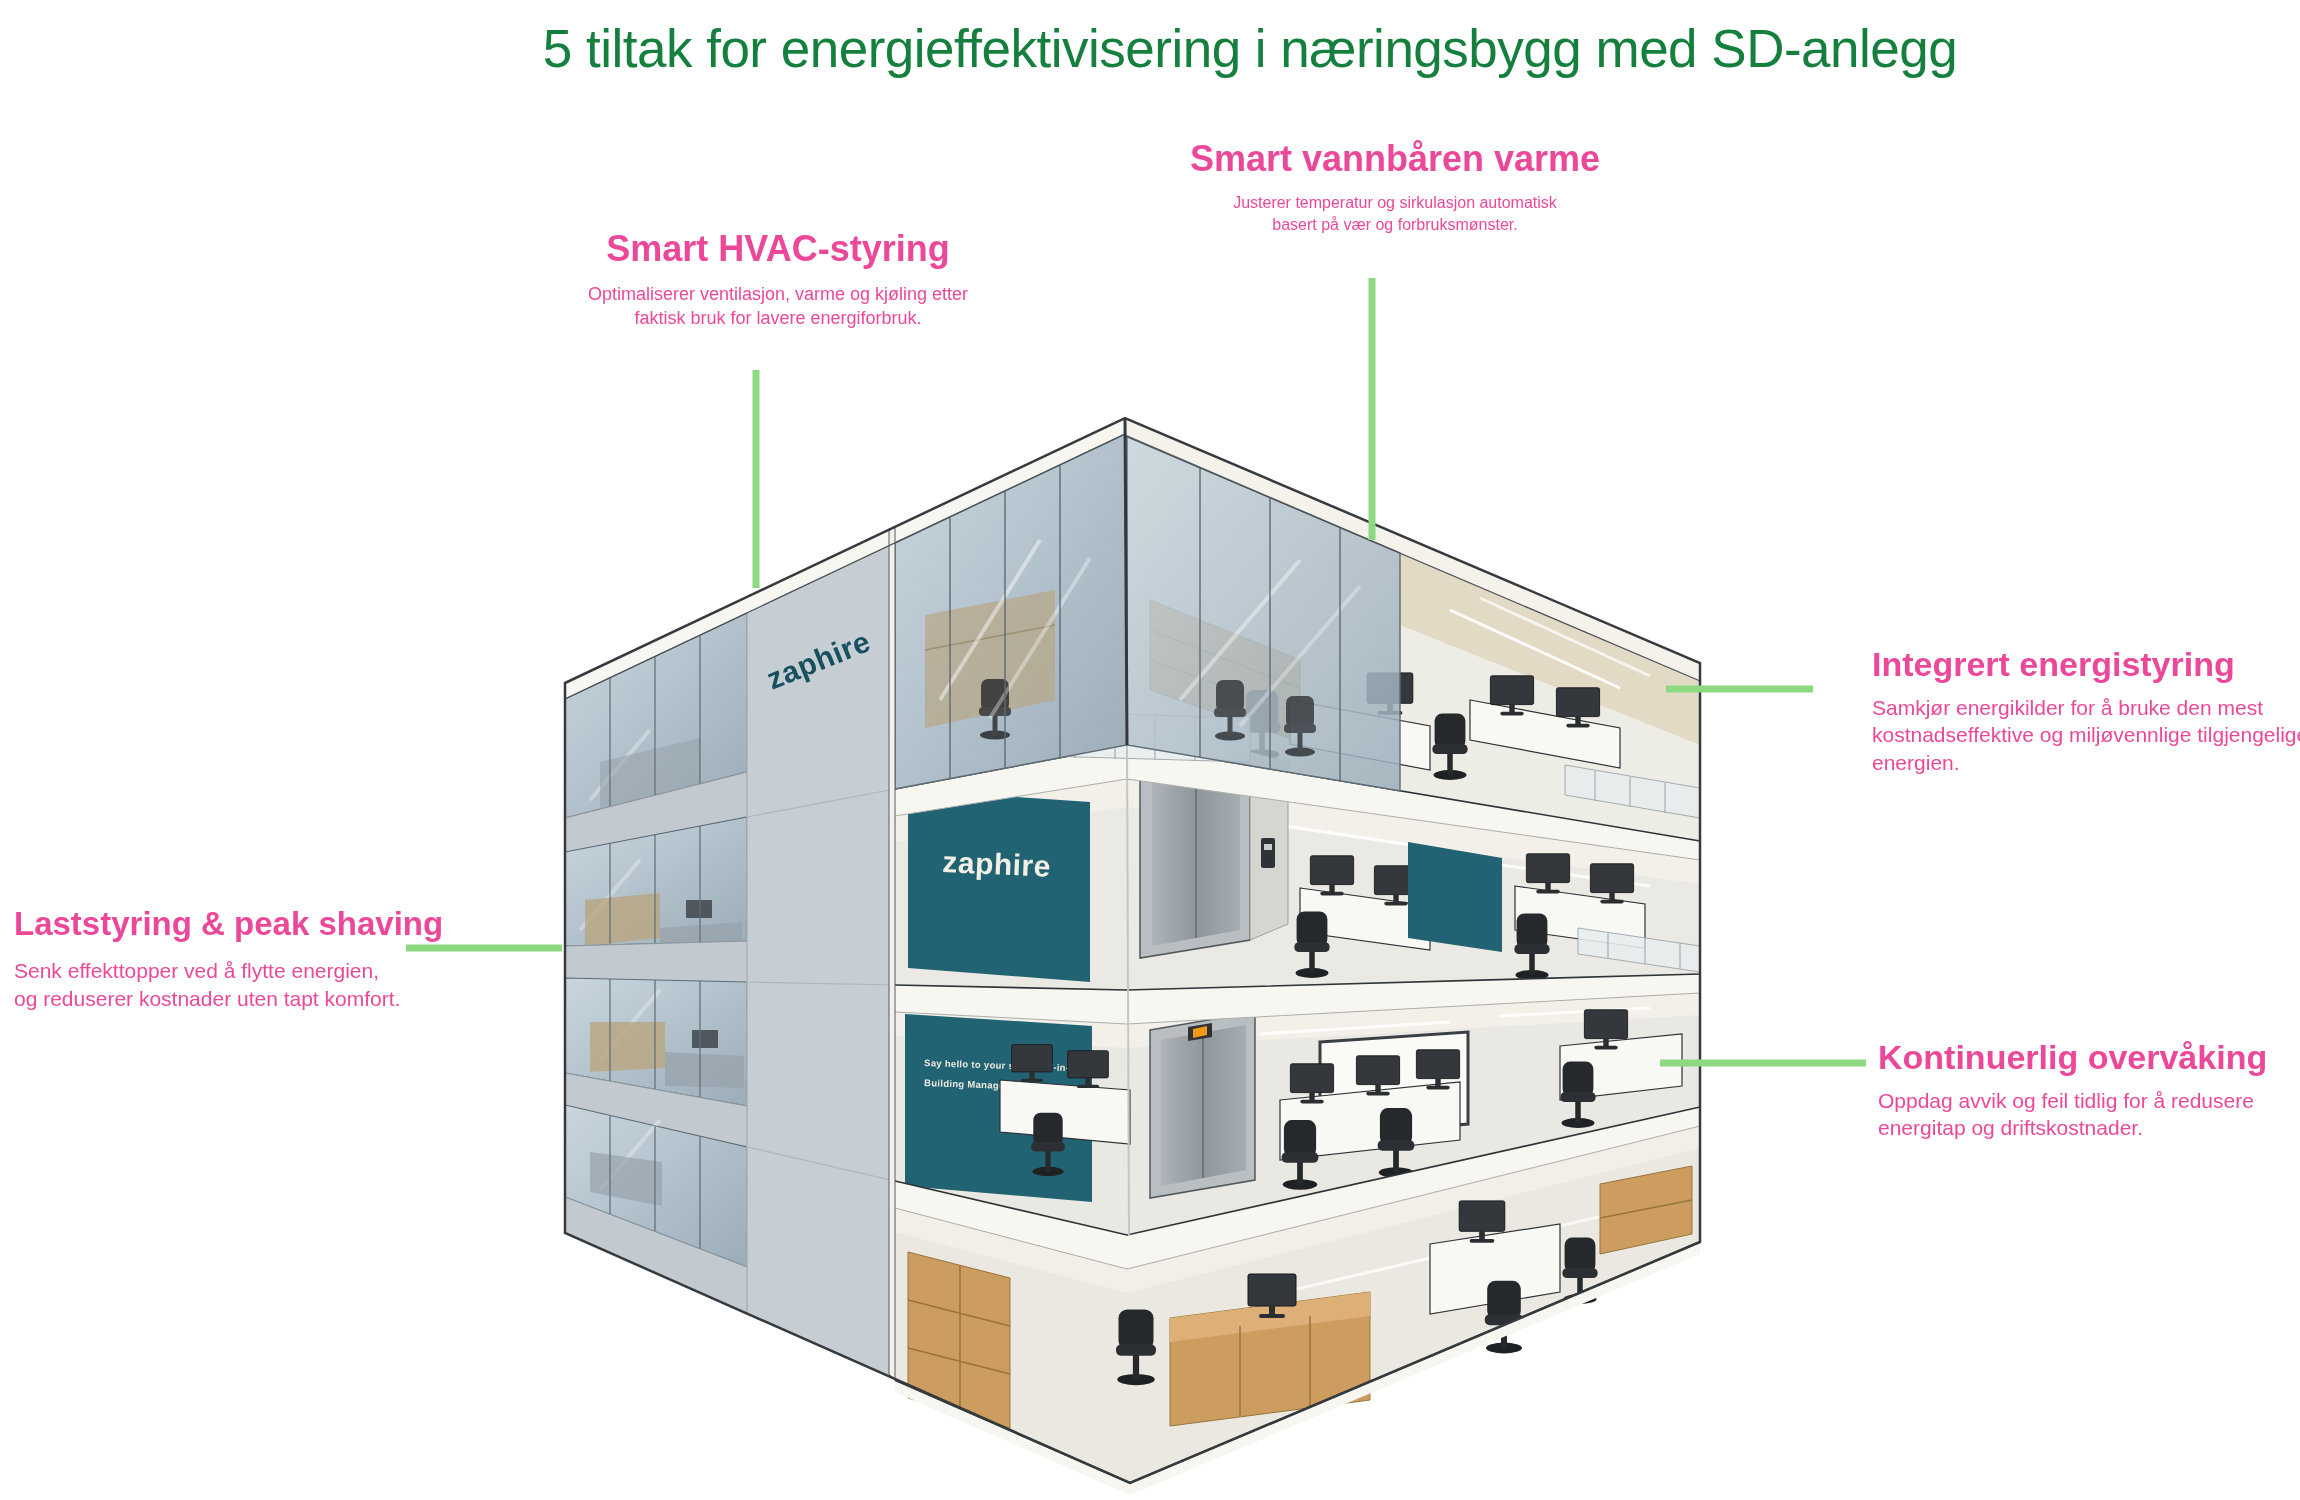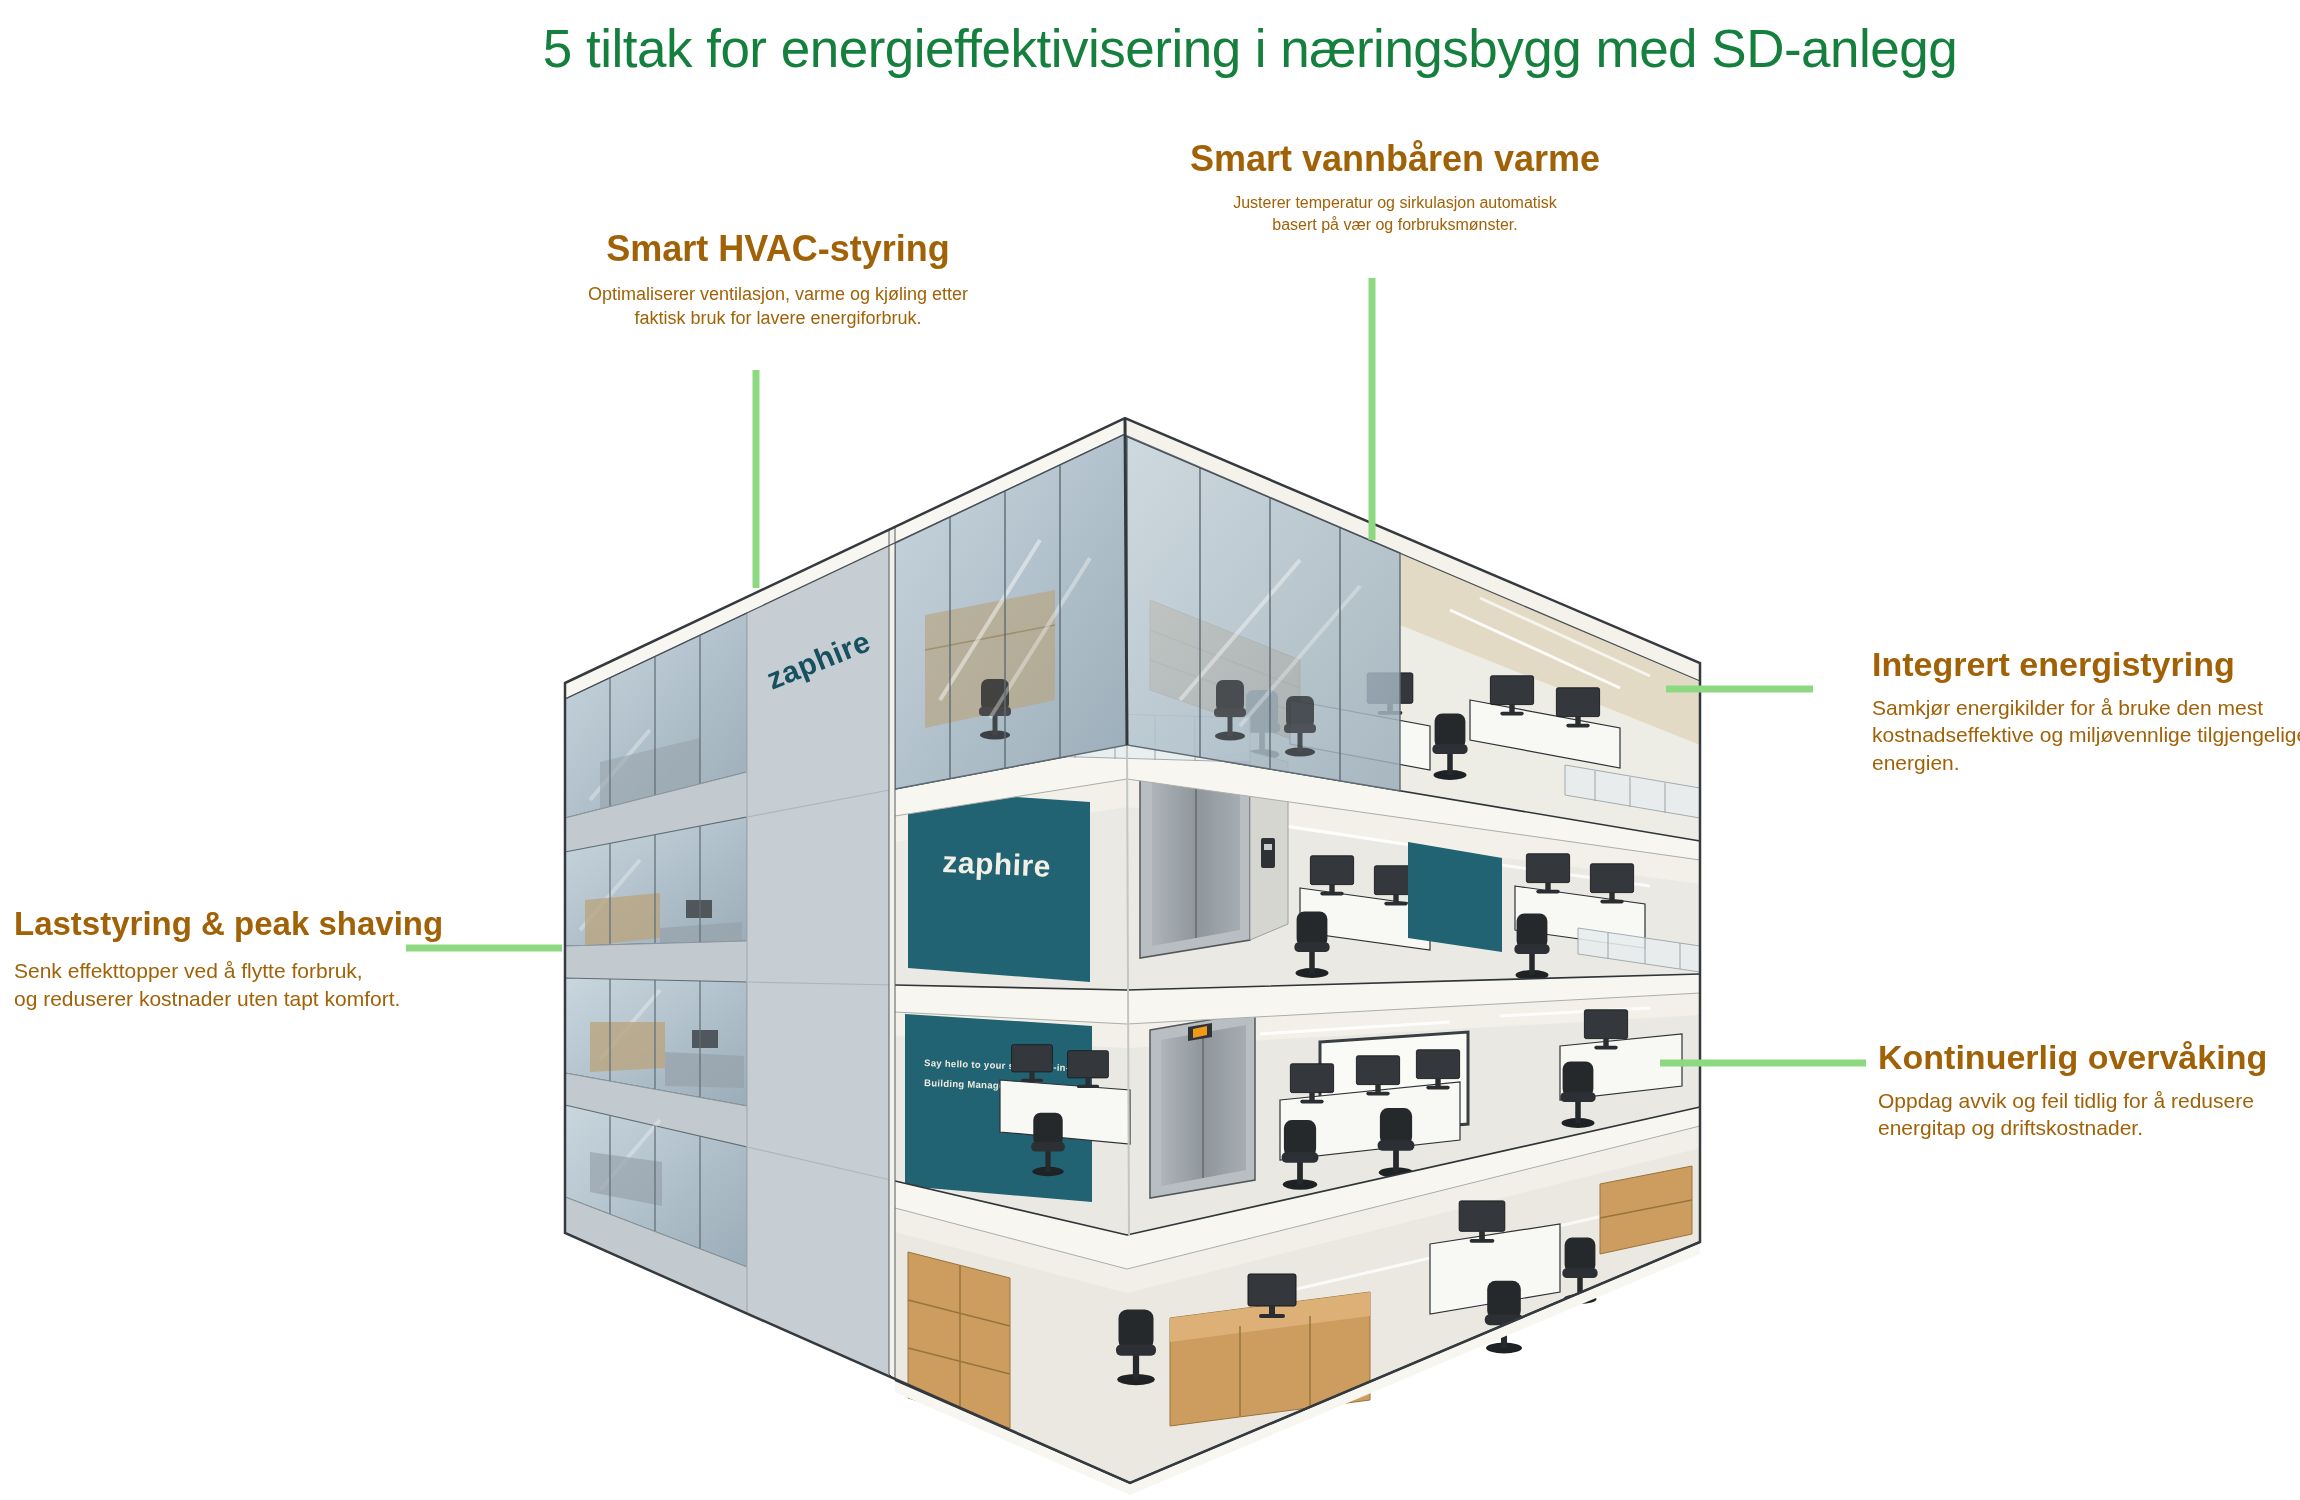--- a/index.html
+++ b/index.html
@@ -3,21 +3,21 @@
 <meta charset="utf-8">
 <style>
   html,body{margin:0;padding:0;background:#ffffff;}
   body{width:2300px;height:1500px;position:relative;overflow:hidden;
        font-family:"Liberation Sans", sans-serif;color:#0E4A5A;}
   .stage{position:absolute;inset:0;}
   svg{position:absolute;left:0;top:0;}
   .title{position:absolute;top:18px;left:1250px;transform:translateX(-50%);
          font-size:53px;font-weight:400;letter-spacing:-0.5px;white-space:nowrap;
          color:#15803d;}
-  .note{position:absolute;color:#a16207;}
+  .note{position:absolute;color:#ec4899;}
   .note .h{font-weight:700;}
   .note .b{font-weight:400;white-space:pre-line;}
   .center{transform:translateX(-50%);text-align:center;}
   .left{text-align:left;}
   .n1{left:778px;top:228px;}
   .n1 .h{font-size:36px;}
   .n1 .b{font-size:18px;line-height:1.35;margin-top:12px;}
   .n2{left:1395px;top:138px;}
   .n2 .h{font-size:36px;}
   .n2 .b{font-size:16px;line-height:1.35;margin-top:12px;}
@@ -332,21 +332,21 @@
 
 <div class="note left n3">
   <div class="h">Integrert energistyring</div>
   <div class="b">Samkjør energikilder for å bruke den mest
 kostnadseffektive og miljøvennlige tilgjengelige
 energien.</div>
 </div>
 
 <div class="note left n4">
   <div class="h">Laststyring &amp; peak shaving</div>
-  <div class="b">Senk effekttopper ved å flytte forbruk,
+  <div class="b">Senk effekttopper ved å flytte energien,
 og reduserer kostnader uten tapt komfort.</div>
 </div>
 
 <div class="note left n5">
   <div class="h">Kontinuerlig overvåking</div>
   <div class="b">Oppdag avvik og feil tidlig for å redusere
 energitap og driftskostnader.</div>
 </div>
 
 </div>

